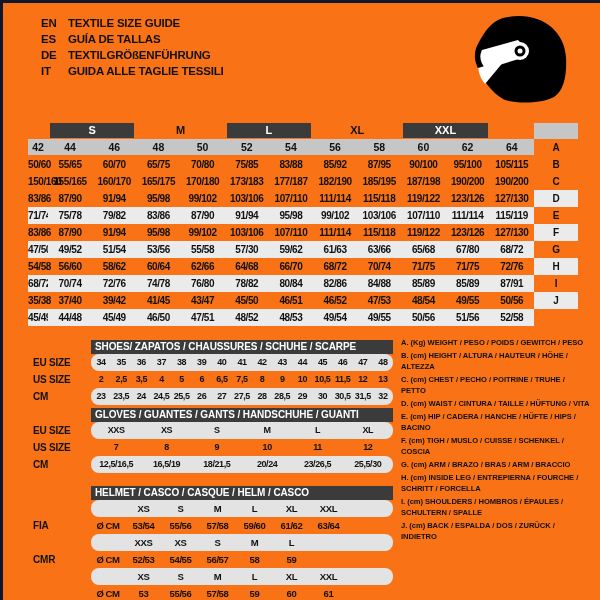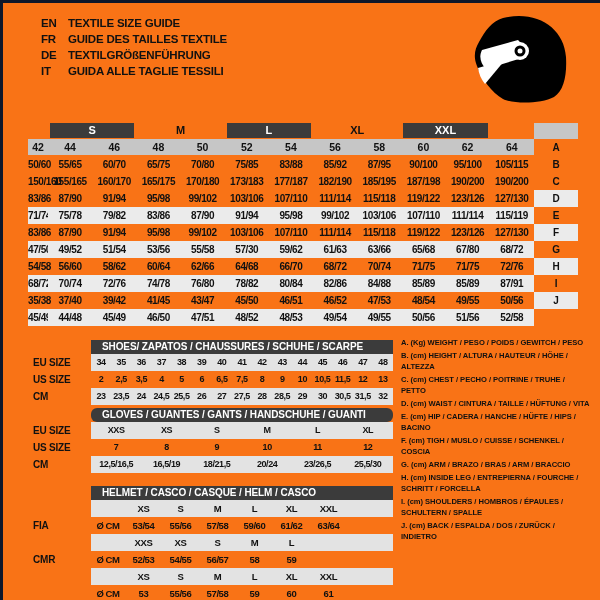--- a/index.html
+++ b/index.html
@@ -16,22 +16,22 @@
   
   .mt{position:absolute;left:25px;top:120px;width:550px;display:grid;grid-template-columns:20px repeat(12,1fr);}
   .grp{height:15px;line-height:15px;text-align:center;font-size:11px;margin:0 2px 1px 2px;}
   .grp.dark{background:#3b3b3b;color:#fff;}
   .grp-gap{height:15px;}
   .numc{height:16px;line-height:16px;background:#c6c6c6;text-align:center;font-size:10.5px;}
   .datc{height:17px;line-height:17px;text-align:center;font-size:10px;letter-spacing:-0.4px;white-space:nowrap;}
   .shade{background:#ebebeb;}
 
   
-  .block-title{position:absolute;left:88px;width:302px;height:14px;line-height:14px;background:#3b3b3b;color:#fff;font-size:10px;padding-left:11px;box-sizing:border-box;letter-spacing:-0.1px;white-space:nowrap;}
-  .srow{position:absolute;left:88px;width:302px;height:17px;display:grid;}
+  .block-title{position:absolute;left:88px;width:302px;height:14px;line-height:14px;background:#3b3b3b;color:#fff;font-size:10px;padding-left:4px;box-sizing:border-box;letter-spacing:-0.1px;white-space:nowrap;}
+  .srow{position:absolute;left:88px;width:302px;height:17px;display:grid;border-radius:8px;}
   .srow>div{text-align:center;line-height:17px;font-size:9px;letter-spacing:-0.4px;white-space:nowrap;}
   .srow.hm>div{font-size:9.5px;}
   .gray{background:#e3e3e3;}
   .shoes-grid{grid-template-columns:repeat(15,1fr);}
   .gloves-grid{grid-template-columns:repeat(6,1fr);}
   .helmet-grid{grid-template-columns:34px repeat(6,37px) 1fr;}
   .side-label{position:absolute;left:30px;height:17px;line-height:17px;font-size:10px;letter-spacing:-0.2px;}
 
   
   .legend{position:absolute;left:398px;top:334px;width:190px;font-size:7.6px;line-height:11px;letter-spacing:-0.05px;}
@@ -41,22 +41,22 @@
 <body>
 
 <div class="page">
 
   <div class="langs">
     <div class="lang-row">
       <span class="lang-code">EN</span>
       <span>TEXTILE SIZE GUIDE</span>
     </div>
     <div class="lang-row">
-      <span class="lang-code">FR</span>
-      <span>GUIDE DES TAILLES TEXTILE</span>
+      <span class="lang-code">ES</span>
+      <span>GUÍA DE TALLAS</span>
     </div>
     <div class="lang-row">
       <span class="lang-code">DE</span>
       <span>TEXTILGRÖßENFÜHRUNG</span>
     </div>
     <div class="lang-row">
       <span class="lang-code">IT</span>
       <span>GUIDA ALLE TAGLIE TESSILI</span>
     </div>
   </div>
@@ -274,21 +274,21 @@
       <div>27,5</div>
       <div>28</div>
       <div>28,5</div>
       <div>29</div>
       <div>30</div>
       <div>30,5</div>
       <div>31,5</div>
       <div>32</div>
     </div>
 
-  <div class="block-title" style="top:405px;border-radius:6px;">GLOVES / GUANTES / GANTS / HANDSCHUHE / GUANTI</div>
+  <div class="block-title" style="top:405px;">GLOVES / GUANTES / GANTS / HANDSCHUHE / GUANTI</div>
   <div class="side-label" style="top:419px;">EU SIZE</div>
   <div class="side-label" style="top:436px;">US SIZE</div>
   <div class="side-label" style="top:453px;">CM</div>
   <div class="srow gloves-grid gray" style="top:419px;">
       <div>XXS</div>
       <div>XS</div>
       <div>S</div>
       <div>M</div>
       <div>L</div>
       <div>XL</div>

